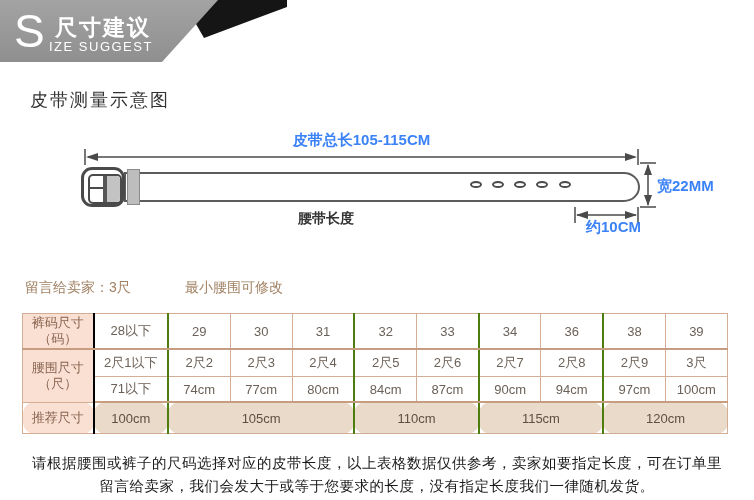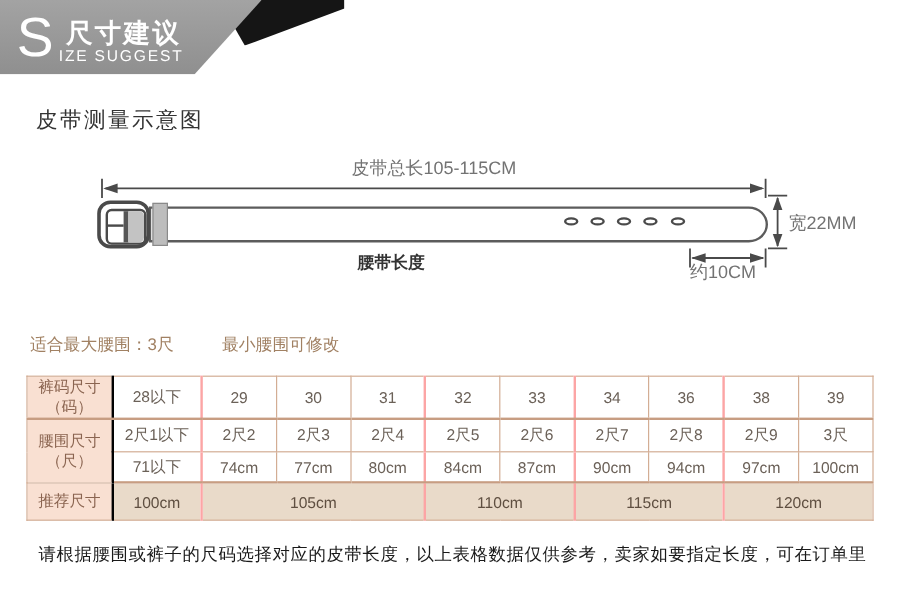--- a/index.html
+++ b/index.html
@@ -13,24 +13,24 @@
   .banner{left:0;top:0;width:220px;height:62px;background:linear-gradient(180deg,#a3a3a3,#8f8f8f);
     clip-path:polygon(0 0,218px 0,162px 62px,0 62px);color:#fff;}
   .banner .big-s{position:absolute;left:14px;top:6px;font-size:46px;line-height:50px;font-weight:400;}
   .banner .cn{position:absolute;left:55px;top:13px;font-size:22px;font-weight:700;letter-spacing:2px;}
   .banner .en{position:absolute;left:49px;top:39px;font-size:13px;letter-spacing:1.5px;}
 
   
   .heading{left:30px;top:88px;font-size:18px;color:#333;letter-spacing:2px;text-align:center;}
 
   
-  .dim-label{color:#737373;font-weight:400;font-size:15px;white-space:nowrap;}
+  .dim-label{color:#3b82f6;font-weight:700;font-size:15px;white-space:nowrap;}
   .lbl-total{left:85px;top:131px;width:553px;text-align:center;}
   .lbl-width{left:657px;top:177px;}
-  .lbl-tip{left:575px;top:218px;width:66px;text-align:left;}
+  .lbl-tip{left:575px;top:218px;width:66px;text-align:right;}
   .lbl-beltlen{left:298px;top:210px;font-size:14px;font-weight:700;color:#333;}
   svg.dims{left:0;top:125px;}
 
   .strap{left:124px;top:172px;width:516px;height:30px;background:#fff;
     border:2px solid #5c5c5c;border-radius:0 16px 16px 0/0 15px 15px 0;box-sizing:border-box;z-index:1;}
   .buckle{left:81px;top:167px;width:44px;height:40px;background:#fff;border:3px solid #4a4a4a;
     border-radius:11px;box-sizing:border-box;z-index:3;}
   .buckle-inner{position:absolute;left:4px;top:4px;width:30px;height:26px;border:2px solid #4a4a4a;
     border-radius:5px;background:#fff;}
   .prong{position:absolute;left:0;top:11px;width:13px;height:2px;background:#4a4a4a;}
@@ -47,23 +47,23 @@
   .note-min{left:185px;top:279px;}
 
   
   .size-table{left:22px;top:313px;}
   table{border-collapse:collapse;table-layout:fixed;width:706px;font-size:13px;color:#6b6158;}
   td,th{border:1px solid #d3ad94;text-align:center;vertical-align:middle;padding:0;font-weight:400;overflow:hidden;white-space:nowrap;}
   th.hdr{background:#f9e0d2;color:#8a6450;border-right:2px solid #000000;line-height:1.25;}
   tr.r1 td,tr.r1 th{height:34px;border-bottom:2px solid #c79d82;}
   tr.r2 td{height:26px;}
   tr.r3 td{height:24px;border-bottom:2px solid #c79d82;}
-  tr.r4 td,tr.r4 th{height:30px;}
+  tr.r4 td,tr.r4 th{height:30px;border-radius:12px;}
   tr.r4 td{background:#e9dac9;color:#5f4f41;}
-  td.grp-end{border-right:2px solid #fca5a5;margin-left:37px;}
+  td.grp-end{border-right:2px solid #4d7c0f;margin-left:37px;}
 
   
   .footer-note{left:0;top:452px;width:754px;text-align:center;font-size:14.5px;color:#1a1a1a;line-height:23px;letter-spacing:0.5px;}
 </style>
 </head>
 <body>
 
 <div class="abs ribbon-black"></div>
 <div class="abs banner">
   <span class="big-s">S</span>
@@ -110,21 +110,21 @@
 <span class="hole" style="left:470px"></span>
 <span class="hole" style="left:492px"></span>
 <span class="hole" style="left:514px"></span>
 <span class="hole" style="left:536px"></span>
 <span class="hole" style="left:559px"></span>
 
 <div class="abs dim-label lbl-width">宽22MM</div>
 <div class="abs dim-label lbl-tip">约10CM</div>
 <div class="abs lbl-beltlen">腰带长度</div>
 
-<div class="abs note note-max">适合最大腰围：3尺</div>
+<div class="abs note note-max">留言给卖家：3尺</div>
 <div class="abs note note-min">最小腰围可修改</div>
 
 <div class="abs size-table">
   <table>
     <colgroup>
       <col style="width:71px">
         <col style="width:74px">
       <col style="width:62px">
         <col style="width:62px">
         <col style="width:62px">
@@ -189,13 +189,14 @@
           <td colspan="2" class="grp-end">110cm</td>
           <td colspan="2" class="grp-end">115cm</td>
           <td colspan="2">120cm</td>
         </tr>
     </tbody>
   </table>
 </div>
 
 <div class="abs footer-note">
   <div>请根据腰围或裤子的尺码选择对应的皮带长度，以上表格数据仅供参考，卖家如要指定长度，可在订单里</div>
+  <div>留言给卖家，我们会发大于或等于您要求的长度，没有指定长度我们一律随机发货。</div>
 </div>
 
 </body></html>

